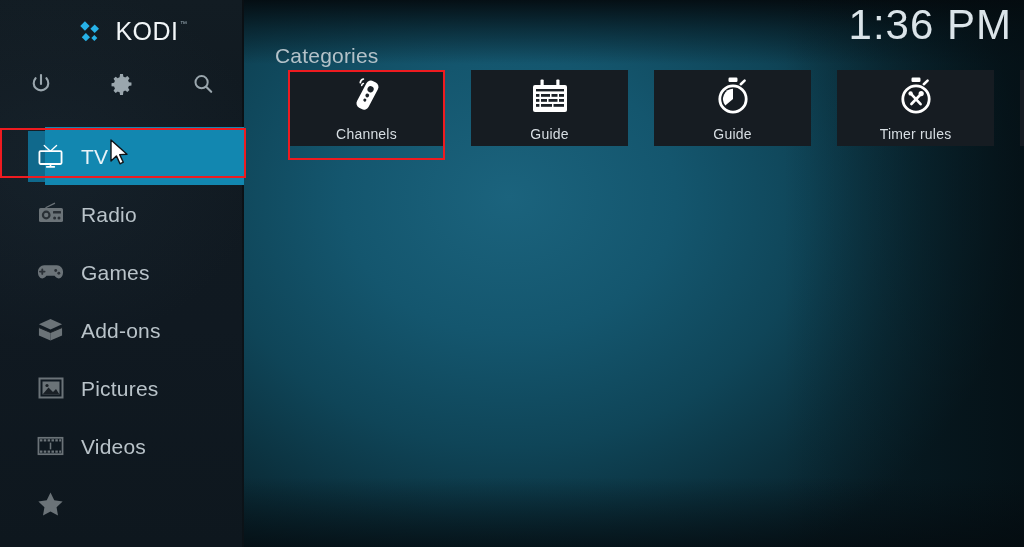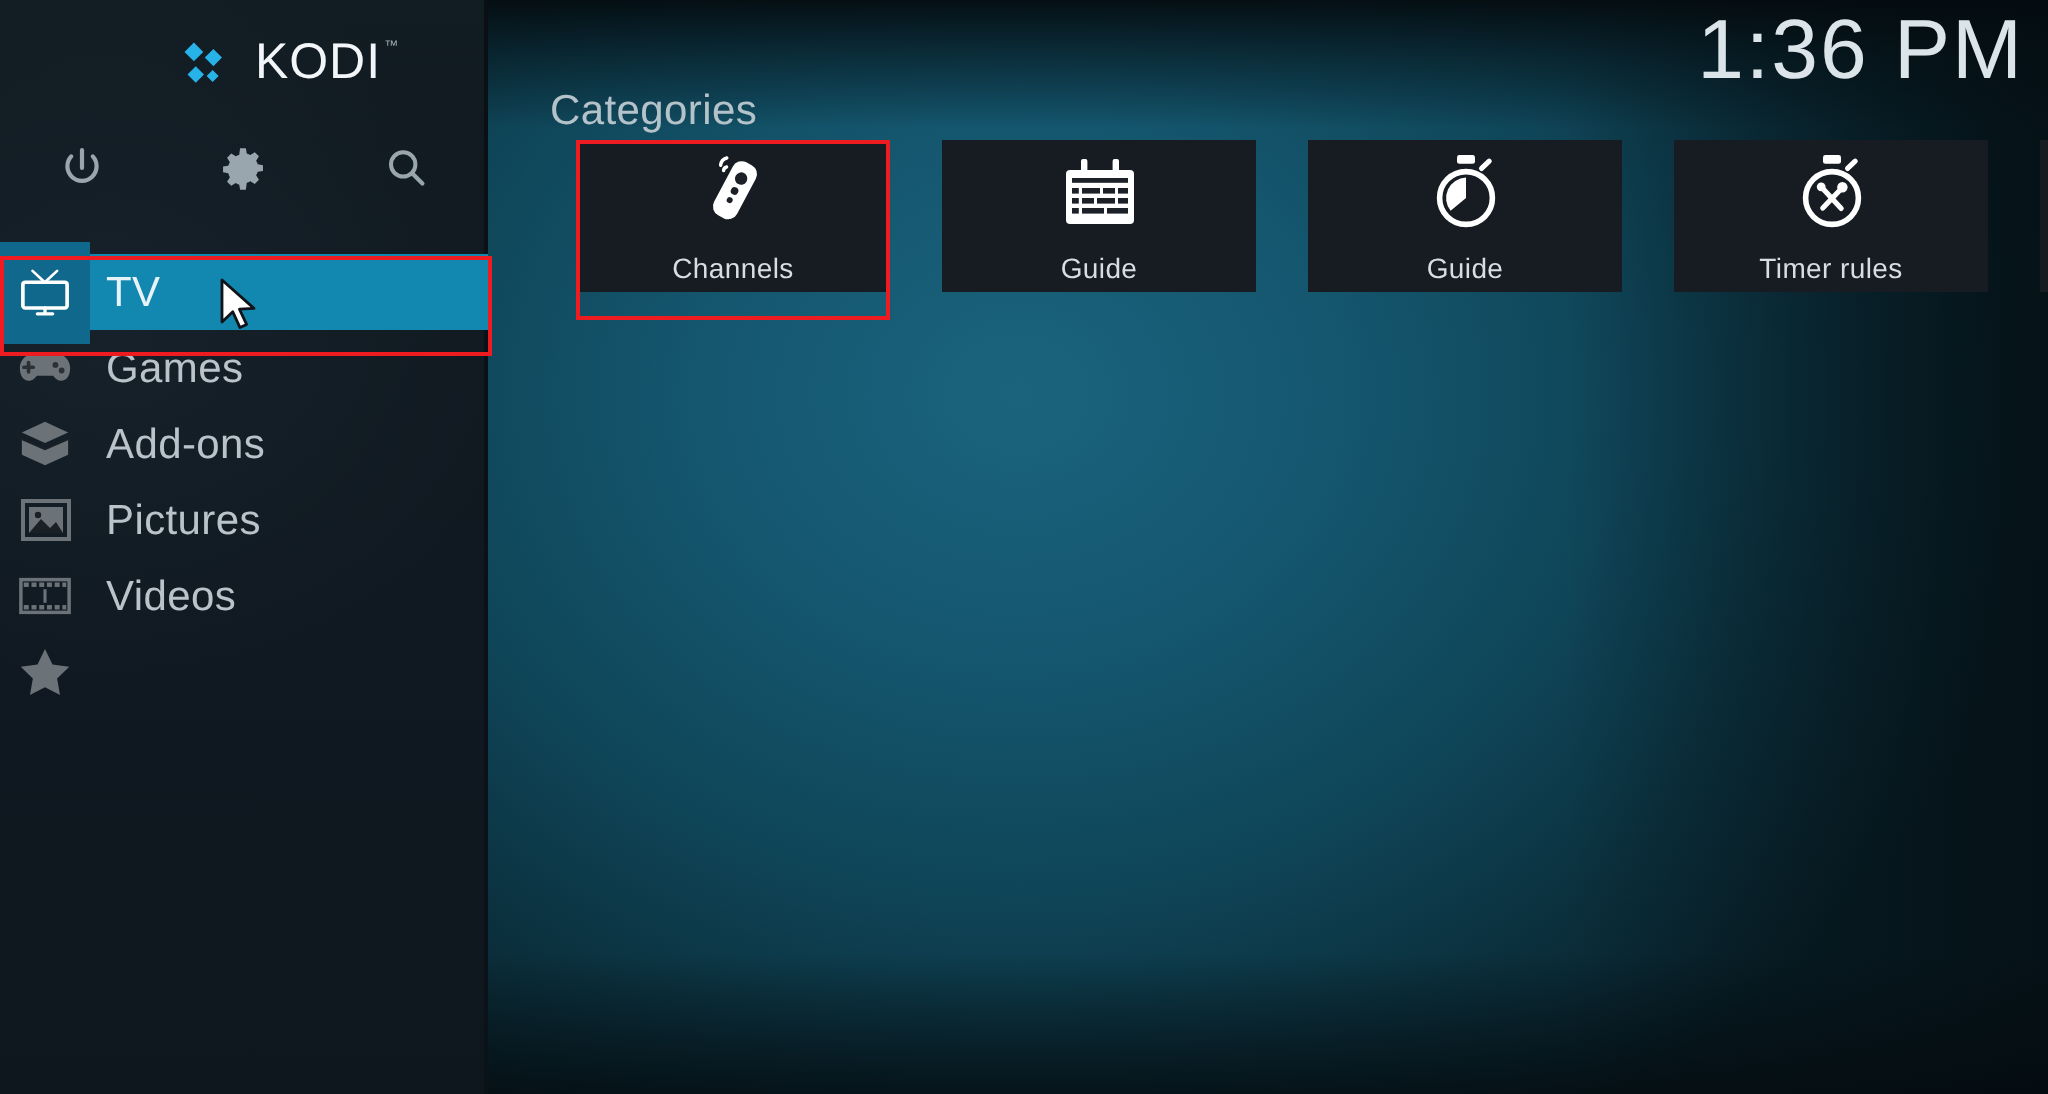--- a/index.html
+++ b/index.html
@@ -43,21 +43,21 @@
     background:radial-gradient(ellipse 300px 260px at 22% 30%, rgba(40,60,74,.22) 0%, rgba(20,32,40,0) 70%);
     pointer-events:none;
   }
   .sidebar-edge {
     position:absolute; right:0; top:0; width:2px; height:100%;
     background:linear-gradient(180deg, rgba(9,14,18,.9), rgba(9,14,18,.55));
   }
 
   
   .logo-row {
-    position:absolute; left:16px; top:10px; width:246px; height:42px;
+    position:absolute; left:4px; top:10px; width:246px; height:42px;
     display:flex; align-items:center; justify-content:center; gap:10px;
   }
   .logo-mark { width:30px; height:30px; display:block; }
   .logo-word {
     color:#f2f6f8; font-size:25px; letter-spacing:.5px; font-weight:400;
     position:relative; line-height:1;
   }
   .logo-tm {
     position:absolute; top:1px; right:-9px; font-size:7px; color:#9fb0ba;
   }
@@ -69,21 +69,21 @@
   }
   .top-icon {
     flex:1; height:44px; display:flex; align-items:center; justify-content:center;
     cursor:pointer;
   }
   .top-icon svg { display:block; }
 
   
   .menu { position:absolute; left:0; top:127px; width:244px; }
   .menu-item {
-    position:relative; height:38px; display:flex; align-items:center; cursor:pointer;
+    position:relative; height:58px; display:flex; align-items:center; cursor:pointer;padding-left:28px;
   }
   .menu-icon {
     width:45px; min-width:45px; height:51px;
     display:flex; align-items:center; justify-content:center;
   }
   .menu-icon svg { display:block; }
   .menu-label {
     font-size:21px; color:#b9c3c9; font-weight:400; letter-spacing:.2px;
     padding-left:8px; line-height:1;
   }
@@ -194,20 +194,34 @@
         <div class="menu-icon">
           <svg width="27" height="25" viewBox="0 0 28 26">
             <path d="M7.5 1.5 L13.6 7.2 M20.3 1.5 L14.2 7.2" stroke="#ffffff" stroke-width="1.4" stroke-linecap="round" fill="none"></path>
             <rect x="2.5" y="7.4" width="23" height="13.4" rx="1.2" stroke="#ffffff" stroke-width="1.9" fill="none"></rect>
             <path d="M14 20.8 L14 23.3 M10 23.8 L18 23.8" stroke="#ffffff" stroke-width="1.7" stroke-linecap="round"></path>
           </svg>
         </div>
         <div class="menu-label">TV</div>
       </div>
 
+      <div class="menu-item">
+        <div class="menu-icon">
+          <svg width="28" height="24" viewBox="0 0 28 24">
+            <path d="M9 5.5 L17.5 1.3" stroke="#6b7378" stroke-width="1.3" stroke-linecap="round"></path>
+            <rect x="2" y="6" width="24" height="14" rx="1.6" fill="#6b7378"></rect>
+            <circle cx="9.2" cy="13" r="4.4" fill="#2a3036"></circle>
+            <circle cx="9.2" cy="13" r="2.2" fill="#6b7378"></circle>
+            <rect x="16" y="9" width="8" height="2.6" rx=".6" fill="#2a3036"></rect>
+            <circle cx="17.6" cy="16" r="1.5" fill="#2a3036"></circle>
+            <circle cx="22" cy="16" r="1.5" fill="#2a3036"></circle>
+          </svg>
+        </div>
+        <div class="menu-label">Radio</div>
+      </div>
 
       <div class="menu-item">
         <div class="menu-icon">
           <svg width="29" height="22" viewBox="0 0 30 22">
             <path fill="#6b7378" d="M8.4 4h13.2c3.6 0 6.4 3.1 6.4 7s-1.8 6.6-4.6 6.6c-2 0-3-1.2-4.2-2.6h-8.4C9.6 16.4 8.6 17.6 6.6 17.6 3.8 17.6 2 14.9 2 11S4.8 4 8.4 4z"></path>
             <path d="M6.5 8.2 L6.5 13 M4.1 10.6 L8.9 10.6" stroke="#2a3036" stroke-width="1.9" stroke-linecap="round"></path>
             <circle cx="20.4" cy="9.4" r="1.5" fill="#2a3036"></circle>
             <circle cx="23.6" cy="12.3" r="1.5" fill="#2a3036"></circle>
           </svg>
         </div>

